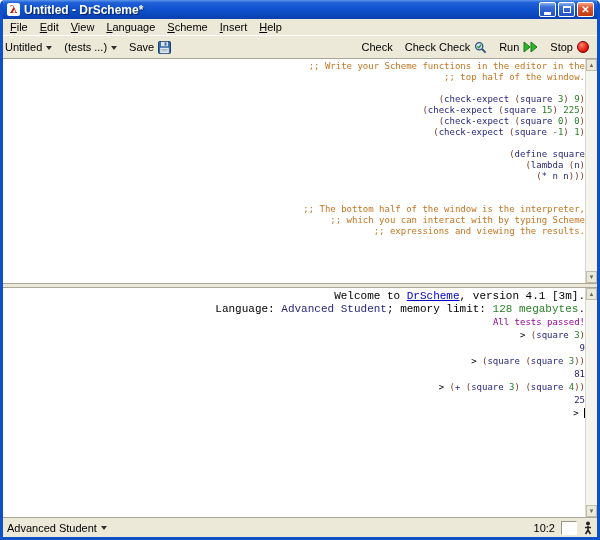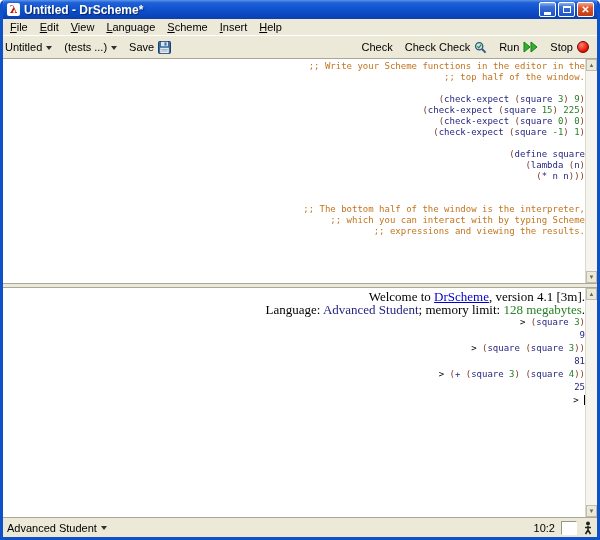--- a/index.html
+++ b/index.html
@@ -41,21 +41,21 @@
     background:radial-gradient(circle at 35% 30%, #ff8070, #e01000 70%, #a00000);
     border:1px solid #7a0000; }
 
   .editor, .interactions { background:#fff; display:flex; overflow:hidden; }
   .editor { flex:none; height:224px; }
   .interactions { flex:1; }
   .pane-content { flex:1; padding:2px 0 0 4px; overflow:hidden; }
   .code-line { font-family:"DejaVu Sans Mono", monospace; font-size:9px; line-height:11px;
     white-space:pre; color:#000;text-align:right; }
   .interactions .code-line { line-height:13px; }
-  .code-line.sans { font-family:Liberation Serif, serif; font-size:13px; }
+  .code-line.sans { font-family:Liberation Mono, monospace; font-size:11px; }
   .link { text-decoration:underline; cursor:pointer; }
   .caret { display:inline-block; width:1px; height:10px; background:#000; vertical-align:-2px; }
 
   .splitter { height:5px; flex:none; background:#ece9d8;
     border-top:1px solid #aca899; border-bottom:1px solid #aca899; }
 
   .scrollbar { width:12px; flex:none; background:#f6f4ee; border-left:1px solid #dcd9cc;
     display:flex; flex-direction:column; justify-content:space-between; }
   .sb-btn { height:12px; background:#ece9d8; border:1px solid #c0bcac; font-size:6px;
     color:#6a675a; display:flex; align-items:center; justify-content:center; }
@@ -168,20 +168,21 @@
       <div class="sb-btn">▼</div>
     </div>
   </div>
 
   <div class="splitter"></div>
 
   <div class="interactions">
     <div class="pane-content" id="interaction-lines">
         <div class="code-line sans"><span>Welcome to </span><span class="link" style="color: rgb(0, 0, 204);">DrScheme</span><span>, version 4.1 [3m].</span></div>
         <div class="code-line sans"><span>Language: </span><span style="color: rgb(38, 38, 128);">Advanced Student</span><span>; memory limit: </span><span style="color: rgb(41, 128, 38);">128 megabytes</span><span>.</span></div>
+        <div class="code-line"><span style="color: rgb(150, 0, 150);">All tests passed!</span></div>
         <div class="code-line"><span>&gt; </span><span style="color: rgb(132, 60, 36);">(</span><span style="color: rgb(38, 38, 128);">square </span><span style="color: rgb(41, 128, 38);">3</span><span style="color: rgb(132, 60, 36);">)</span></div>
         <div class="code-line"><span style="color: rgb(38, 38, 128);">9</span></div>
         <div class="code-line"><span>&gt; </span><span style="color: rgb(132, 60, 36);">(</span><span style="color: rgb(38, 38, 128);">square </span><span style="color: rgb(132, 60, 36);">(</span><span style="color: rgb(38, 38, 128);">square </span><span style="color: rgb(41, 128, 38);">3</span><span style="color: rgb(132, 60, 36);">))</span></div>
         <div class="code-line"><span style="color: rgb(38, 38, 128);">81</span></div>
         <div class="code-line"><span>&gt; </span><span style="color: rgb(132, 60, 36);">(</span><span style="color: rgb(38, 38, 128);">+ </span><span style="color: rgb(132, 60, 36);">(</span><span style="color: rgb(38, 38, 128);">square </span><span style="color: rgb(41, 128, 38);">3</span><span style="color: rgb(132, 60, 36);">)</span><span> </span><span style="color: rgb(132, 60, 36);">(</span><span style="color: rgb(38, 38, 128);">square </span><span style="color: rgb(41, 128, 38);">4</span><span style="color: rgb(132, 60, 36);">))</span></div>
         <div class="code-line"><span style="color: rgb(38, 38, 128);">25</span></div>
         <div class="code-line"><span>&gt; </span><span class="caret"></span></div>
       </div>
     <div class="scrollbar">
       <div class="sb-btn">▲</div>

